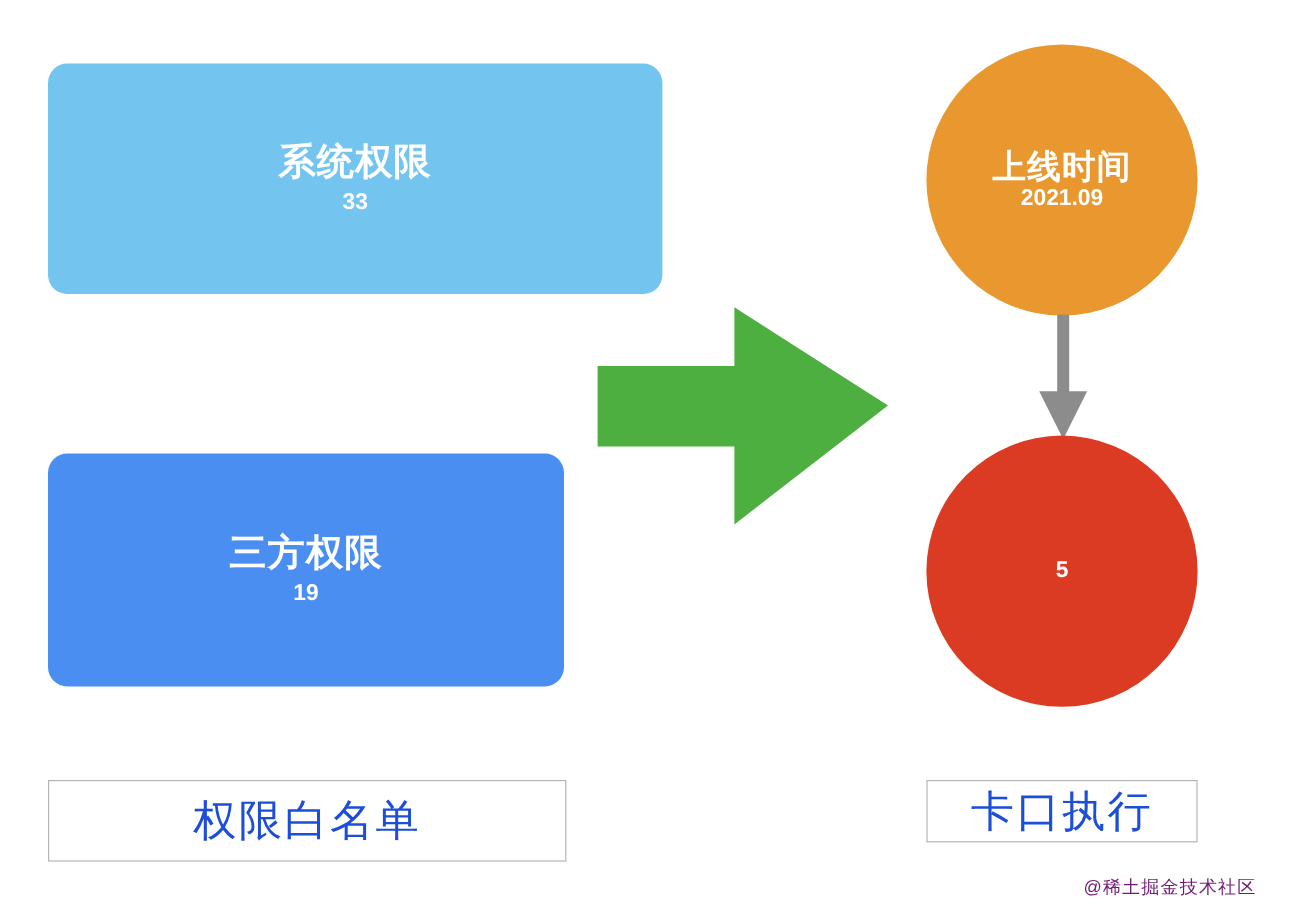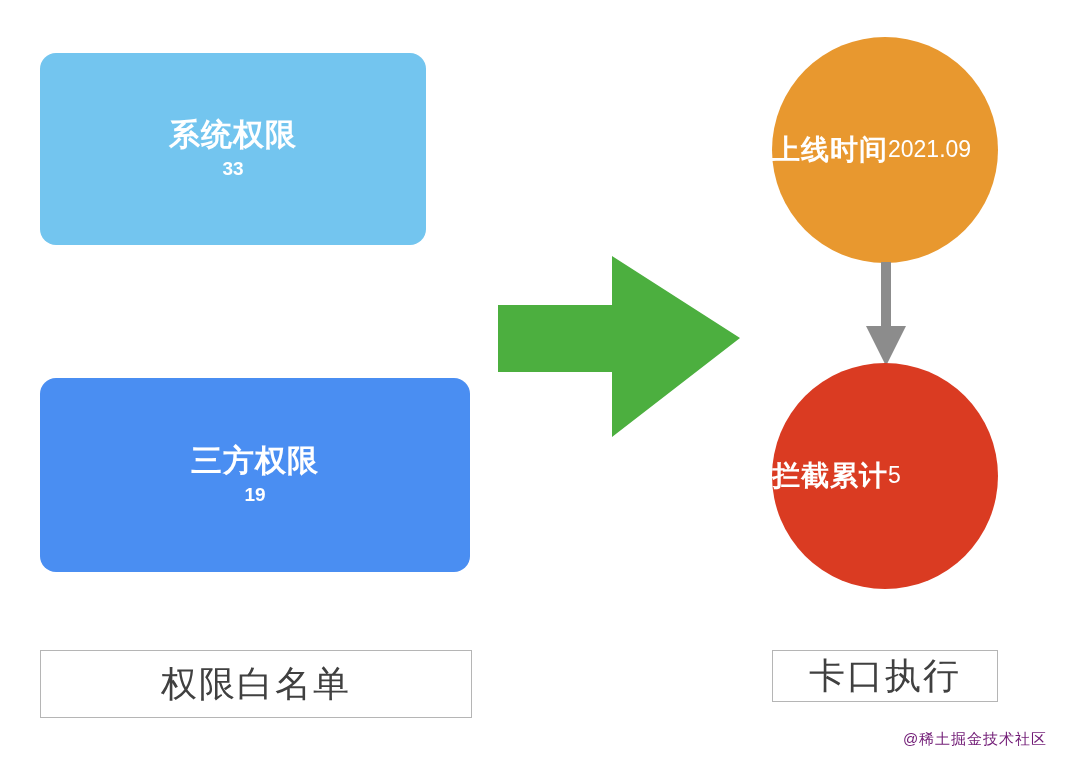--- a/index.html
+++ b/index.html
@@ -41,21 +41,21 @@
   .metric-card .metric-value {
     font-size: 19px;
     font-weight: bold;
     line-height: 1.2;
     margin-top: 6px;
   }
 
   #card-system {
     left: 40px;
     top: 53px;
-    width: 386px;
+    width: 512px;
     height: 192px;
     background: #73c5ef;
   }
   #card-thirdparty {
     left: 40px;
     top: 378px;
     width: 430px;
     height: 194px;
     background: #4a8ef2;
   }
@@ -67,33 +67,35 @@
     top: 250px;
     width: 250px;
     height: 192px;
   }
 
   
   .metric-circle {
     position: absolute;
     border-radius: 50%;
     display: flex;
+    flex-direction: column;
     align-items: center;
+    justify-content: center;
     color: #ffffff;
     box-sizing: border-box;
   }
   .metric-circle .metric-title {
     font-size: 28px;
     font-weight: bold;
     line-height: 1.15;
     letter-spacing: 1px;
   }
   .metric-circle .metric-value {
-    font-size: 23px;
-    font-weight: normal;
+    font-size: 19px;
+    font-weight: bold;
     line-height: 1.2;
     margin-top: 0;
   }
   #circle-launch {
     left: 772px;
     top: 37px;
     width: 226px;
     height: 226px;
     background: #e8982f;
   }
@@ -116,21 +118,21 @@
 
   
   .caption-box {
     position: absolute;
     border: 1px solid #b5b5b5;
     background: #ffffff;
     display: flex;
     align-items: center;
     justify-content: center;
     box-sizing: border-box;
-    color: #404040;
+    color: #1d4ed8;
     font-size: 36px;
     letter-spacing: 2px;
   }
   #caption-left {
     left: 40px;
     top: 650px;
     width: 432px;
     height: 68px;
   }
   #caption-right {
@@ -176,21 +178,20 @@
     <div class="metric-title">上线时间</div>
     <div class="metric-value">2021.09</div>
   </div>
 
   <svg id="connector-arrow" viewBox="0 0 56 106">
     <rect x="23" y="0" width="10" height="70" fill="#8c8c8c"></rect>
     <polygon points="28,104 8,64 48,64" fill="#8c8c8c"></polygon>
   </svg>
 
   <div class="metric-circle" id="circle-intercept">
-    <div class="metric-title">拦截累计</div>
     <div class="metric-value">5</div>
   </div>
 
   <div class="caption-box" id="caption-left">权限白名单</div>
 
   <div class="caption-box" id="caption-right">卡口执行</div>
 
   <div id="watermark">@稀土掘金技术社区</div>
 
 </div>

